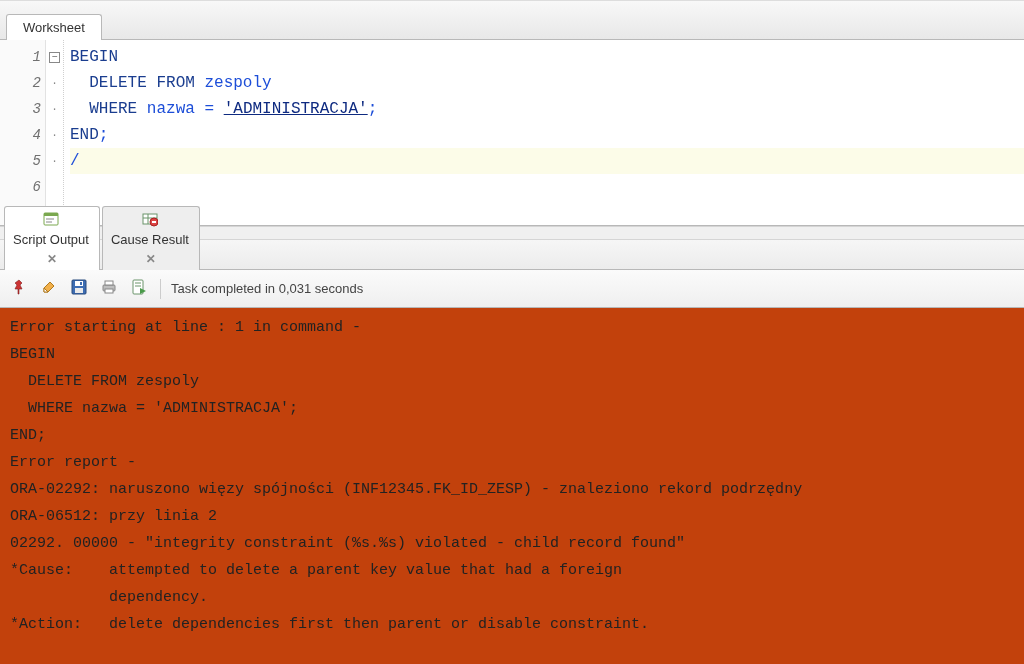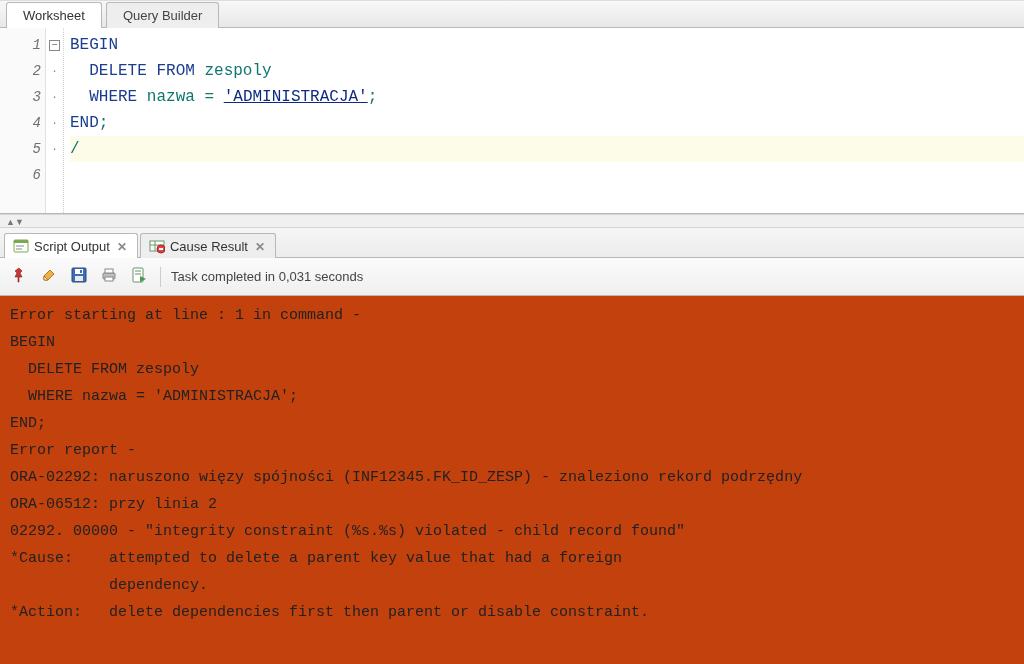--- a/index.html
+++ b/index.html
@@ -22,26 +22,26 @@
     --str-darkblue: #0e2a80;
     --highlight: #fcfce8;
     --code-font: "Courier New", Courier, monospace;
     --gutternum: #707070;
   }
 
   
   .editor-tabs {
     display: flex;
     align-items: flex-end;
-    height: 28px;
+    height: 40px;
     background: linear-gradient(#f8f8f8, #e8e8e8);
     border-bottom: 1px solid var(--border);
     border-top: 1px solid #ddd;
     padding-left: 6px;
-    gap: 4px;
+    gap: 14px;
   }
   .ed-tab {
     padding: 5px 16px 5px 16px;
     border: 1px solid var(--border);
     border-bottom: none;
     background: #eeeeee;
     color: #444;
     font-size: 13px;
     position: relative;
     top: 1px;
@@ -99,21 +99,21 @@
     font-family: var(--code-font);
     font-size: 16px;
     line-height: 26px;
     padding: 4px 0 0 6px;
     white-space: pre;
   }
   .code .line { display:block; height:26px; }
   .code .hl { background: var(--highlight); }
   .kw { color: var(--kw-blue); font-weight: normal; }
   .str { color: var(--str-darkblue); text-decoration: underline; }
-  .pl { color: #0f766e; margin-top: 40px; }
+  .pl { color: #1d4ed8; margin-top: 40px; }
 
   
   .splitter {
     height: 14px;
     background: #f0f0f0;
     border-top: 1px solid #d5d5d5;
     border-bottom: 1px solid #d5d5d5;
     font-size: 9px;
     color: #777;
     padding-left: 6px;
@@ -134,24 +134,25 @@
   .out-tab {
     padding: 4px 10px 4px 8px;
     border: 1px solid var(--border);
     border-bottom: none;
     background: #eeeeee;
     color: #333;
     position: relative;
     top: 1px;
     border-radius: 3px 3px 0 0;
     display: flex;
-    align-items: flex-end;
+    align-items: center;
     gap: 5px;
     font-size: 13px;
     cursor: pointer;
+    flex-direction: column;
   }
   .out-tab.active { background: var(--tab-active); }
   .out-tab .close { color: #888; font-weight: bold; font-size: 12px; margin-left: 2px; }
   .tab-ico { width:16px; height:16px; display:inline-flex; align-items:center; justify-content:center; }
 
   
   .out-toolbar {
     height: 38px;
     display: flex;
     align-items: center;
@@ -180,21 +181,20 @@
     height: calc(664px - 28px - 186px - 14px - 30px - 32px);
     overflow: hidden;
     background: #c2410c;
   }
 </style>
 </head>
 <body>
 
 <div class="editor-tabs">
   <div class="ed-tab active">Worksheet</div>
-  <div class="ed-tab">Query Builder</div>
 </div>
 
 <div class="editor">
   <div class="gutter">
     <div>1</div>
     <div>2</div>
     <div>3</div>
     <div>4</div>
     <div>5</div>
     <div>6</div>

